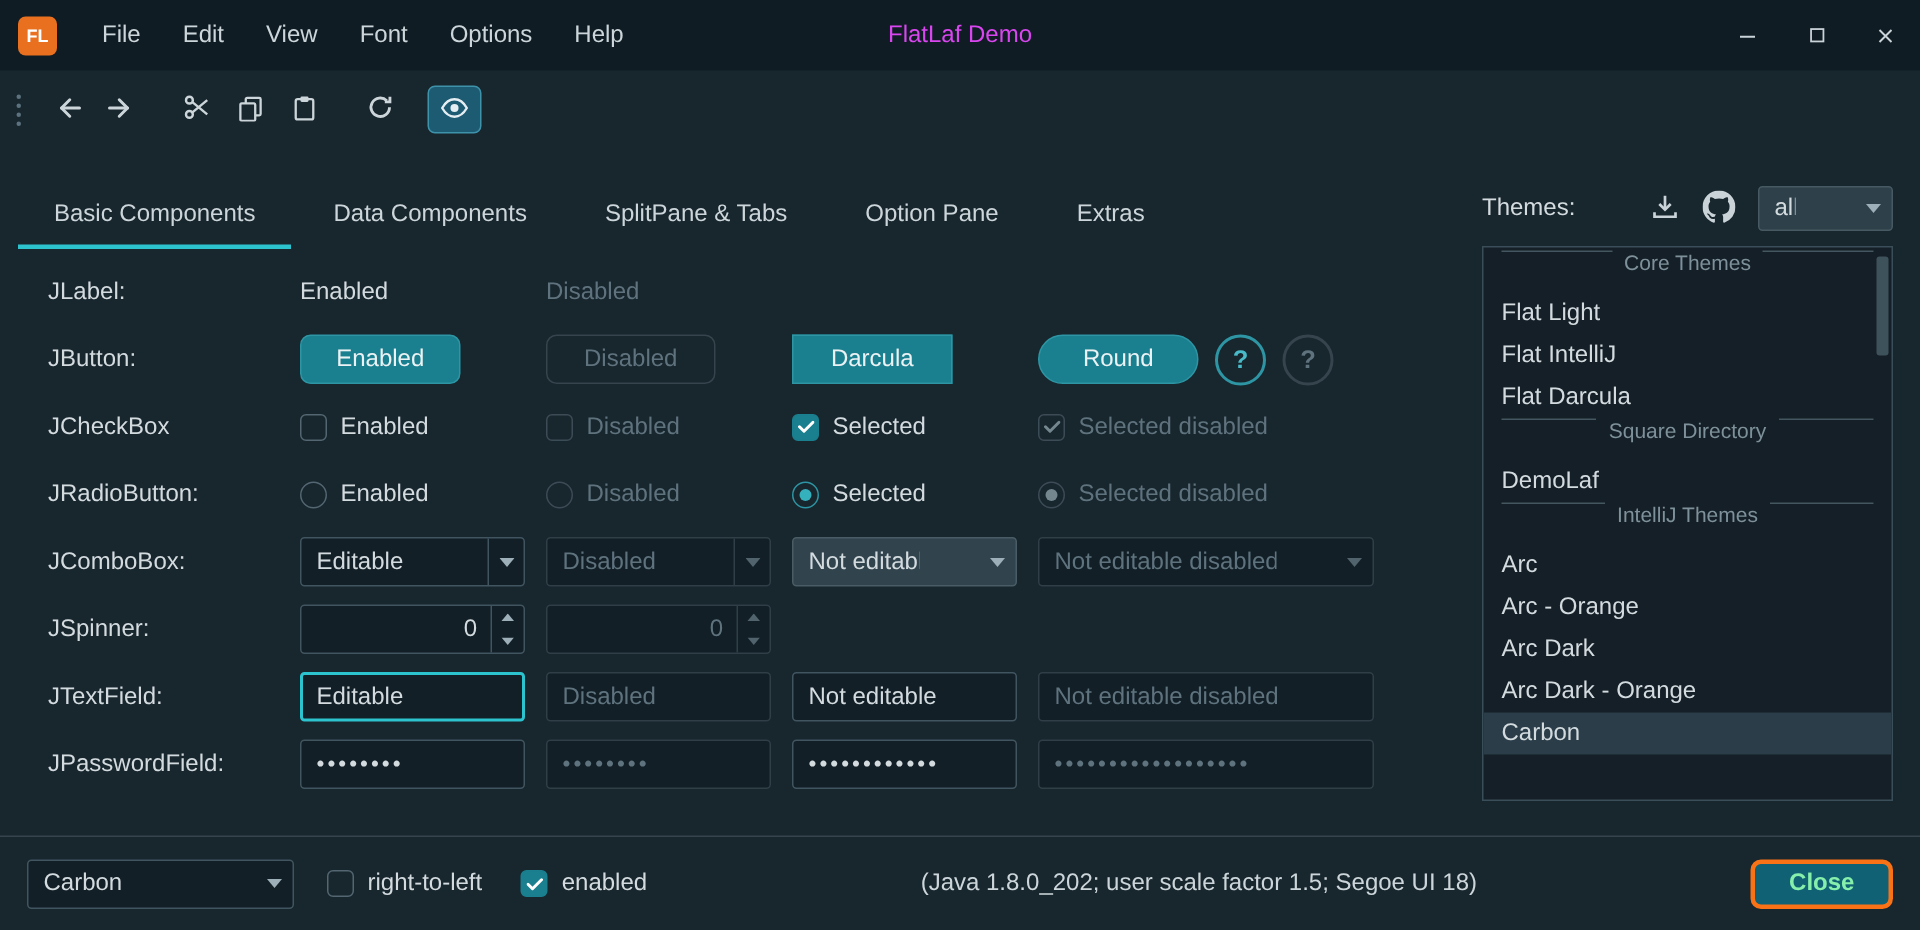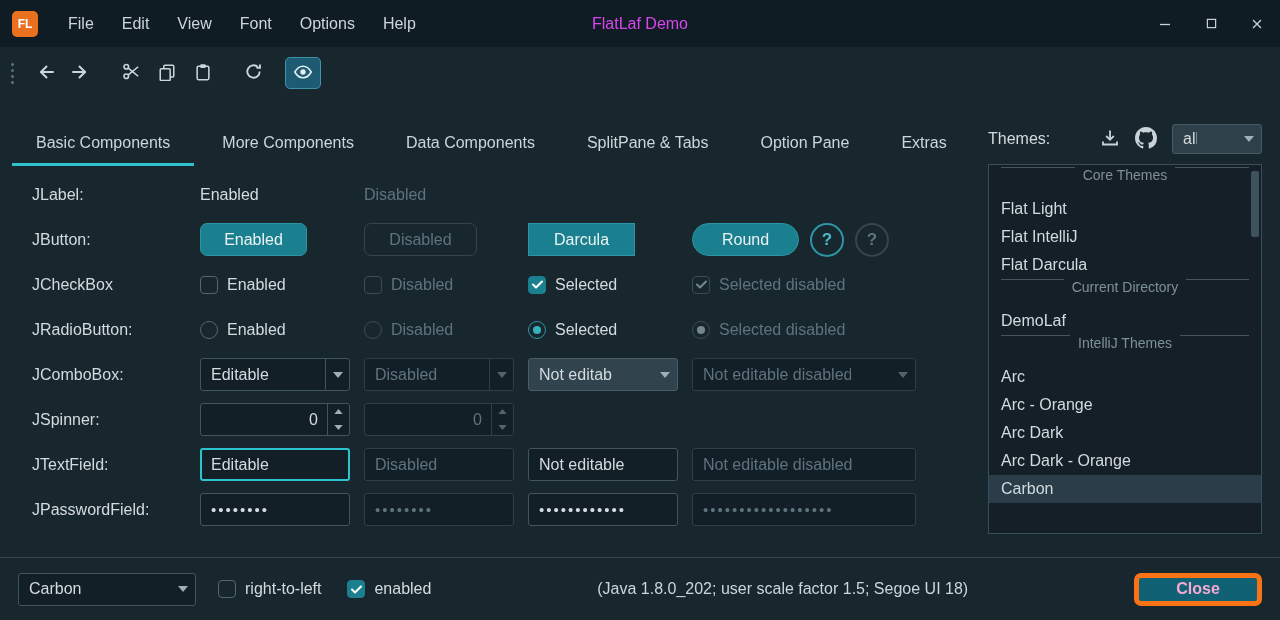--- a/index.html
+++ b/index.html
@@ -118,22 +118,22 @@
   .tsepline { flex:1; height:1px; background:#44565f; }
   .vthumb { position:absolute; right:2px; top:6px; width:8px; height:66px; background:#3e525c; border-radius:2px; }
 
   
   .statusbar { position:absolute; left:0; right:0; top:557px; height:63px; border-top:1px solid #35454e;
                display:flex; align-items:center; padding:0 18px; }
   .statusbar .sbcombo { width:178px; }
   .sb-check1 { margin-left:22px; }
   .sb-check2 { margin-left:26px; }
   .info { flex:1; text-align:center; color:#ccd6da; }
-  .close-btn { width:128px; height:33px; background:#0f6173; border:5px solid #f97316; border-radius:7px;
-               color:#f9a8d4; font-weight:bold; font-size:16px; font-family:inherit; }
+  .close-btn { width:95px; height:33px; background:#0f6173; border:3px solid #f97316; border-radius:7px;
+               color:#86efac; font-weight:bold; font-size:16px; font-family:inherit; }
 </style>
 </head>
 <body>
 
 <div class="app">
 
   <div class="titlebar">
     <div class="logo">FL</div>
     <div class="menubar">
       <span class="menu">File</span>
@@ -211,21 +211,20 @@
     <button class="tbtn toggled gap">
       <span><svg width="20" height="20" viewBox="0 0 20 20" fill="none" stroke="currentColor" stroke-width="1.6">
             <path d="M1.8 10C4.2 5.8 7 4.2 10 4.2s5.8 1.6 8.2 5.8C15.8 14.2 13 15.8 10 15.8S4.2 14.2 1.8 10Z"></path>
             <circle cx="10" cy="10" r="2.7" fill="currentColor" stroke="none"></circle>
           </svg></span>
     </button>
   </div>
 
   <div class="tabbar">
     <div class="tab active"><span>Basic Components</span></div>
-    <div class="tab"><span>More Components</span></div>
     <div class="tab"><span>Data Components</span></div>
     <div class="tab"><span>SplitPane &amp; Tabs</span></div>
     <div class="tab"><span>Option Pane</span></div>
     <div class="tab"><span>Extras</span></div>
   </div>
 
   <div class="themes-header">
     <span class="themes-label">Themes:</span>
     <button class="icon-btn download-btn">
       <span><svg width="20" height="20" viewBox="0 0 20 20" fill="none" stroke="currentColor" stroke-width="1.8">
@@ -253,21 +252,21 @@
     <div class="tsep">
       <span class="tsepline"></span>
       <span>Core Themes</span>
       <span class="tsepline"></span>
     </div>
     <div class="titem">Flat Light</div>
     <div class="titem">Flat IntelliJ</div>
     <div class="titem">Flat Darcula</div>
     <div class="tsep">
       <span class="tsepline"></span>
-      <span>Current Directory</span>
+      <span>Square Directory</span>
       <span class="tsepline"></span>
     </div>
     <div class="titem">DemoLaf</div>
     <div class="tsep">
       <span class="tsepline"></span>
       <span>IntelliJ Themes</span>
       <span class="tsepline"></span>
     </div>
     <div class="titem">Arc</div>
     <div class="titem">Arc - Orange</div>

